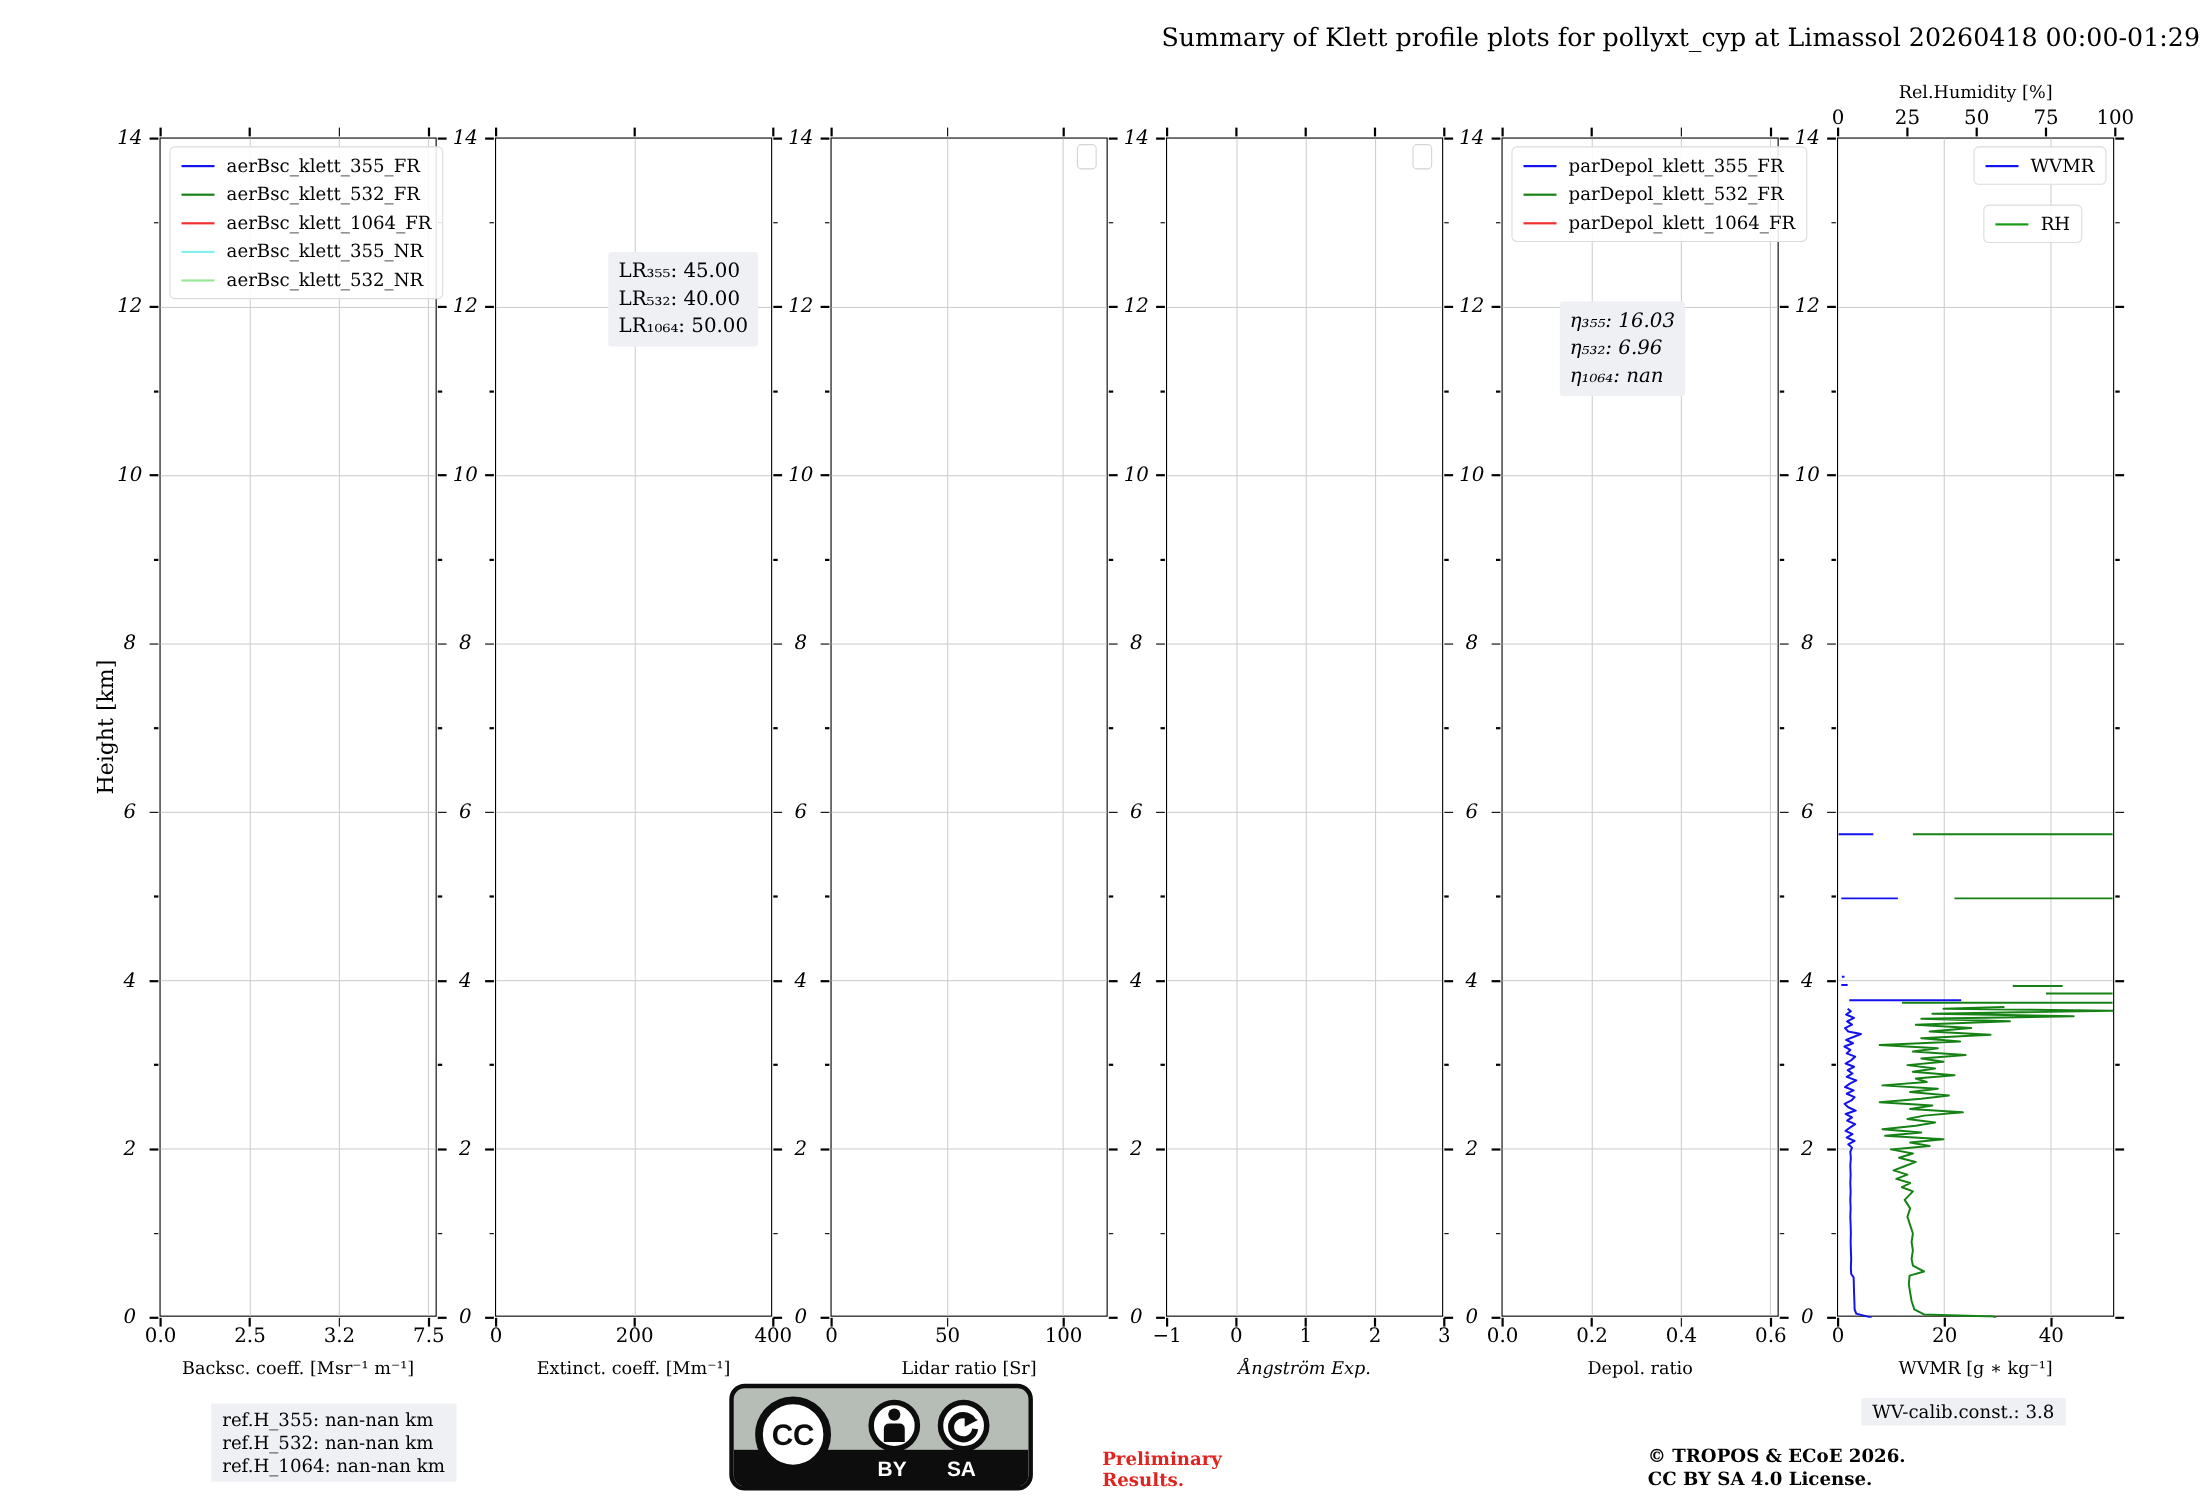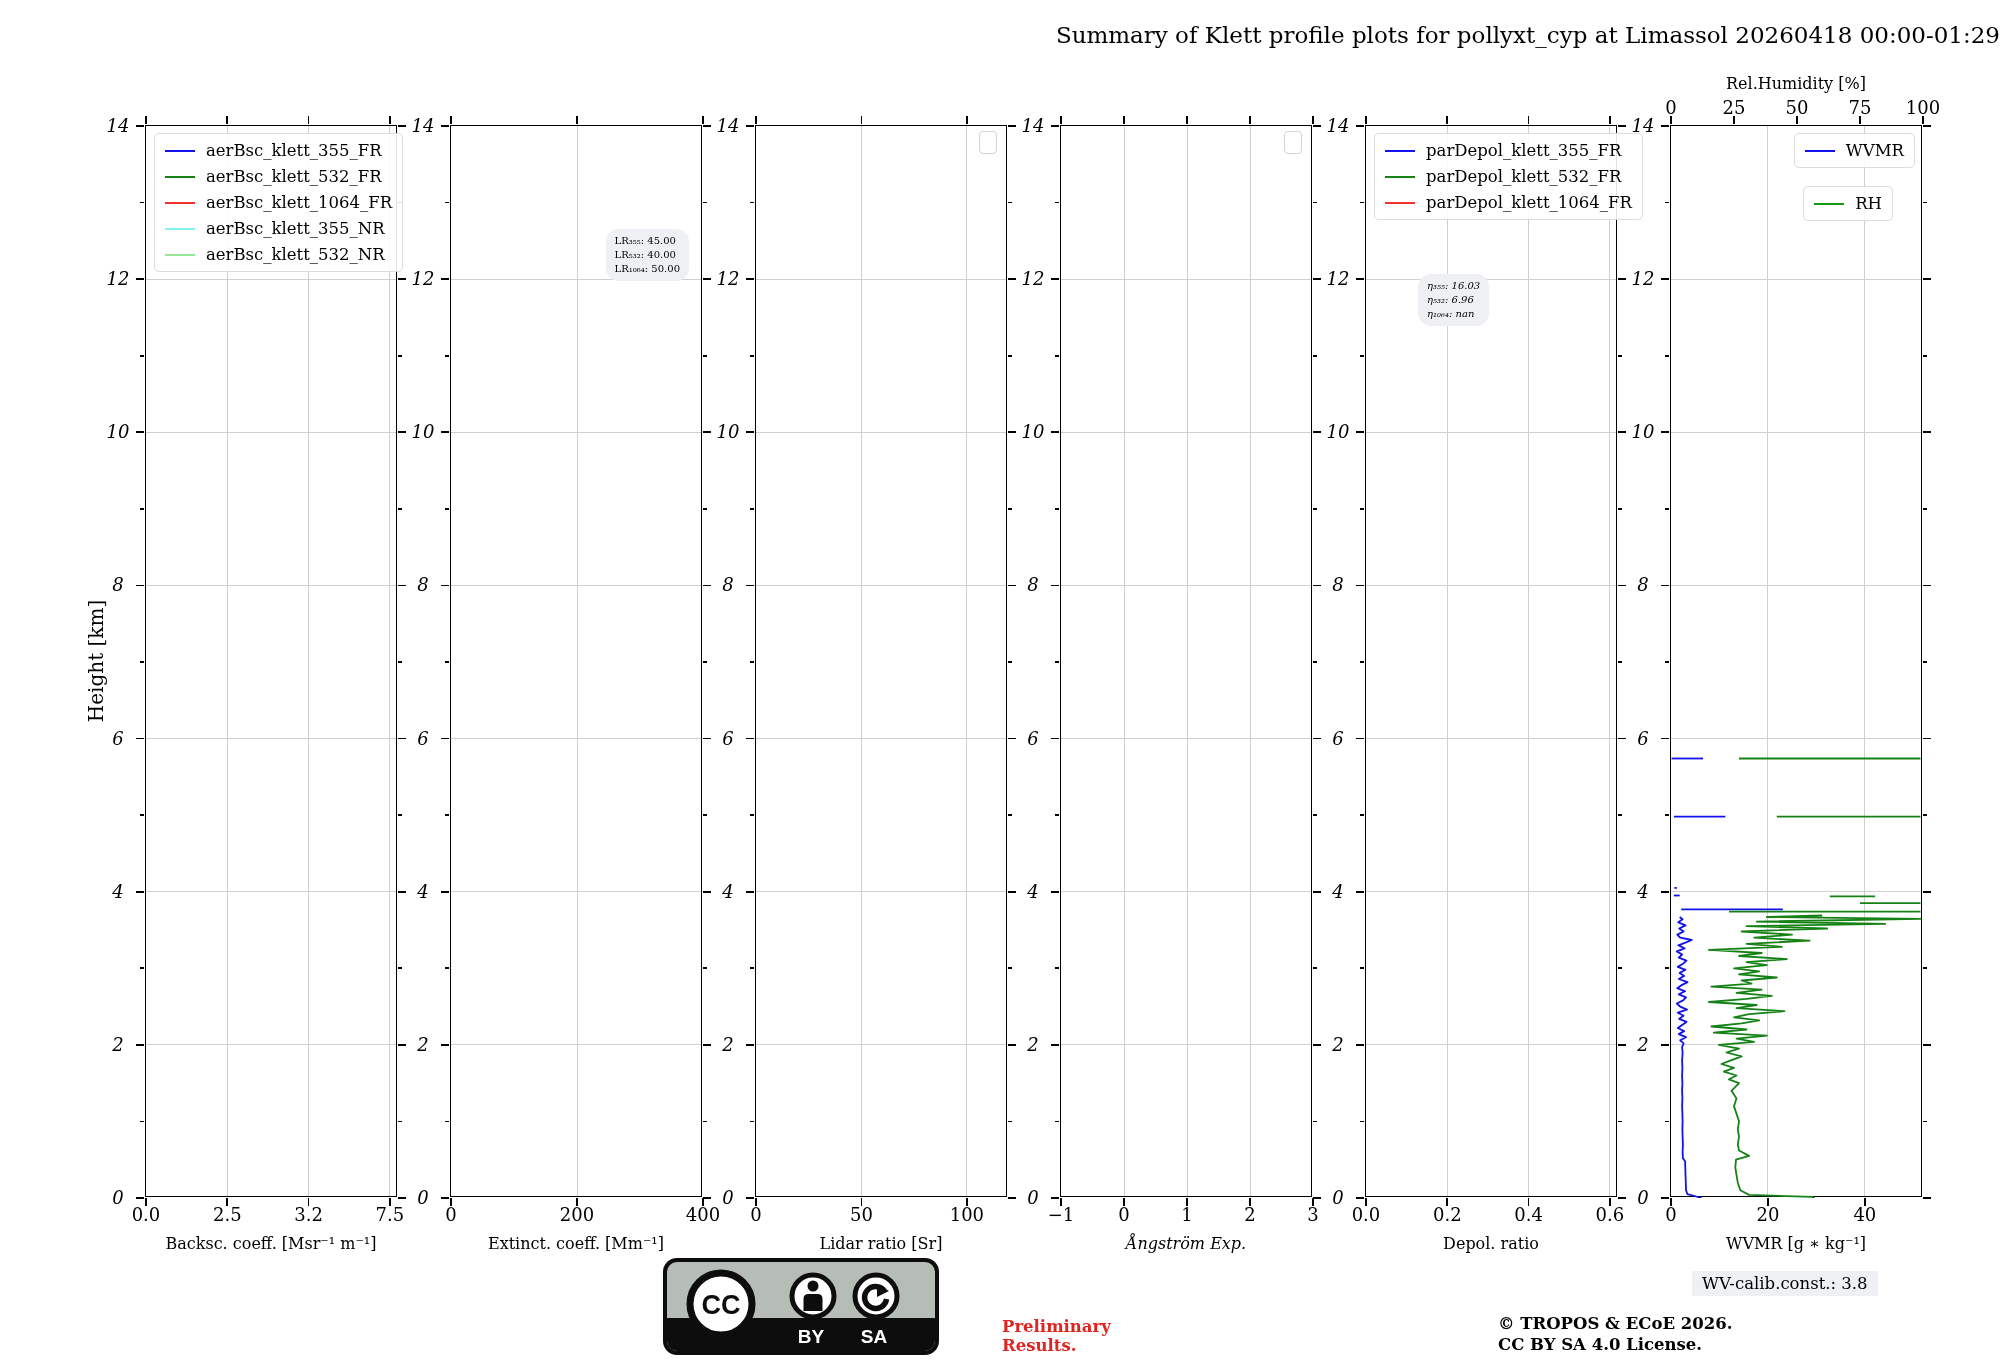--- a/index.html
+++ b/index.html
@@ -22,21 +22,21 @@
   .ylab{left:-48px;width:40px;text-align:center;font-style:italic;}
   .axis-title{position:absolute;top:calc(100% + 38px);left:-20px;right:-20px;text-align:center;font-size:16px;white-space:nowrap;}
   .axis-title.top{top:auto;bottom:calc(100% + 33px);}
   .series-svg{position:absolute;left:0;top:0;}
   .legend{position:absolute;background:rgba(255,255,255,0.88);border:1px solid #dcdcdc;border-radius:5px;
           padding:7px 10px;display:flex;flex-direction:column;gap:7px;z-index:3;}
   .lrow{display:flex;align-items:center;gap:11px;font-size:16.5px;white-space:nowrap;}
   .lline{width:30px;height:0;border-top:2.6px solid #000;flex:0 0 auto;}
   .minilegend{position:absolute;top:5px;right:9px;width:16px;height:21px;border:1px solid #d4d4d4;
               border-radius:4px;background:rgba(255,255,255,0.9);z-index:3;}
-  .ann{position:absolute;background:#eef0f4;border-radius:13px;padding:5px 9px;font-size:10px;
+  .ann{position:absolute;background:#eef0f4;border-radius:3px;padding:5px 9px;font-size:18px;
        line-height:1.4;white-space:nowrap;z-index:3;}
   #ref-box{position:absolute;left:192px;top:1276px;background:#eef0f4;padding:4px 10px;
            font-size:16.5px;line-height:1.28;}
   #prelim{position:absolute;left:1002px;top:1318px;color:#e02420;font-weight:bold;font-size:16.5px;line-height:1.15;}
   #copyright{position:absolute;left:1498px;top:1314px;font-weight:bold;font-size:16.5px;line-height:1.25;}
   #wv-calib{position:absolute;left:1692px;top:1271px;background:#eef0f4;padding:3px 10px;font-size:16.5px;}
   
   #cc-badge{position:absolute;left:663px;top:1258px;width:276px;height:97px;background:#b6bcb6;
             border:4px solid #0d0d0d;border-radius:14px;box-sizing:border-box;overflow:hidden;}
   #cc-strip{position:absolute;left:0;right:0;bottom:0;height:33px;background:#0d0d0d;}
@@ -492,20 +492,25 @@
         </div>
         <div class="legend" style="top: 60px; right: 28px;">
           <div class="lrow">
             <div class="lline" style="border-top-color: rgb(22, 154, 22);"></div>
             <div class="llab">RH</div>
           </div>
         </div>
       </div>
     </div>
 
+  <div id="ref-box">
+    <div>ref.H_355: nan-nan km</div>
+    <div>ref.H_532: nan-nan km</div>
+    <div>ref.H_1064: nan-nan km</div>
+  </div>
 
   <div id="cc-badge">
     <div id="cc-strip"></div>
     <div class="cc-word" id="cc-by-word">BY</div>
     <div class="cc-word" id="cc-sa-word">SA</div>
     <svg class="medallion" style="left:19px;top:7px;" width="70" height="70" viewBox="0 0 70 70">
       <circle cx="35" cy="35" r="31" fill="#fff" stroke="#0d0d0d" stroke-width="7"></circle>
       <text x="35" y="45" text-anchor="middle" font-family="Liberation Sans, sans-serif" font-weight="bold" font-size="27" fill="#0d0d0d">CC</text>
     </svg>
     <svg class="medallion" style="left:121px;top:9px;" width="50" height="50" viewBox="0 0 50 50">

